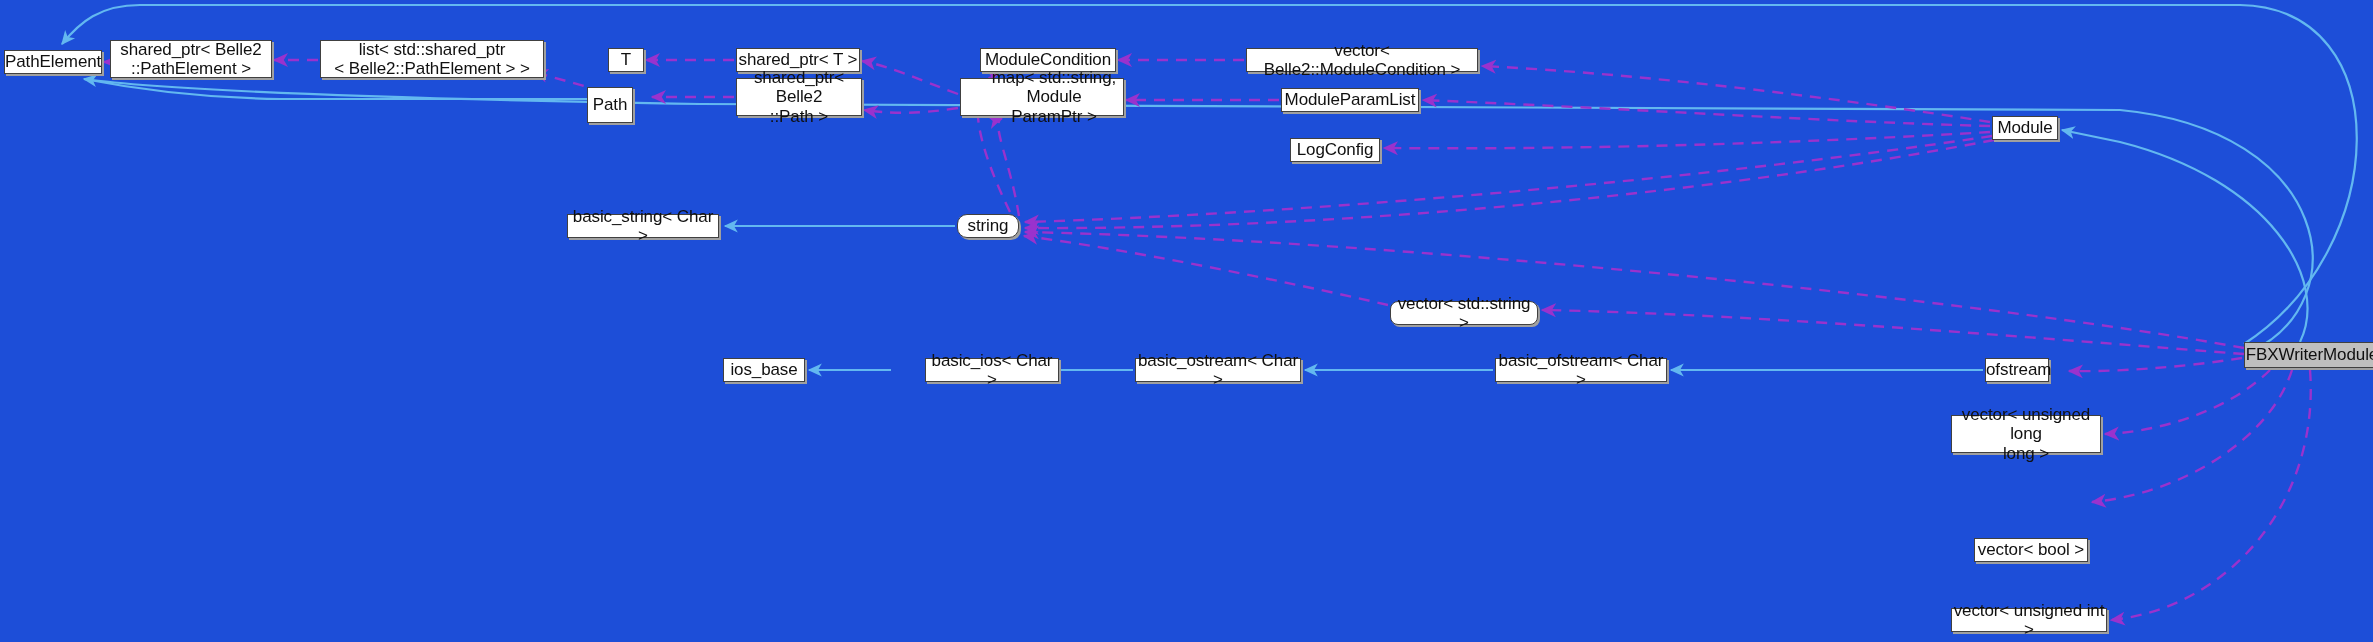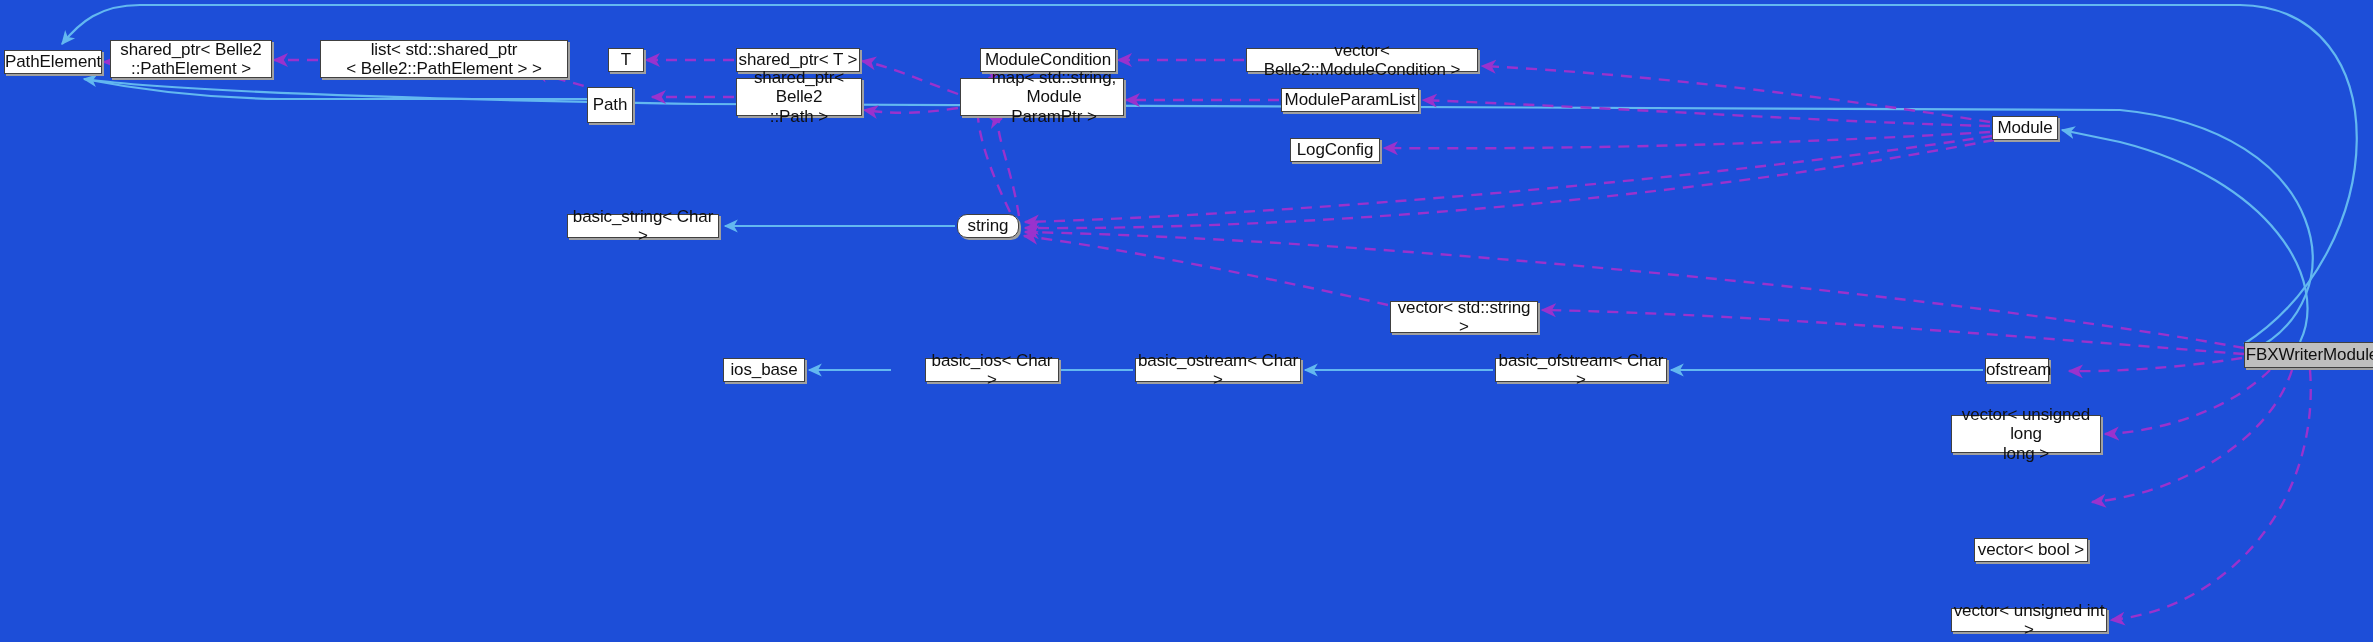--- a/index.html
+++ b/index.html
@@ -132,37 +132,37 @@
       <path d="M 2292 370 C 2270 440 2180 494 2092 502"></path>
 
       <path d="M 2310 370 C 2320 500 2230 608 2111 620"></path>
     </g>
   </svg>
 
   <div id="nodes-layer">
       <div class="node-box" style="left: 4px; top: 50px; width: 98px; height: 24px;"><span class="node-label">PathElement</span></div>
       <div class="node-box" style="left: 110px; top: 40px; width: 162px; height: 38px;"><span class="node-label">shared_ptr&lt; Belle2
 ::PathElement &gt;</span></div>
-      <div class="node-box" style="left: 320px; top: 40px; width: 248px; height: 38px;"><span class="node-label">list&lt; std::shared_ptr
+      <div class="node-box" style="left: 320px; top: 40px; width: 224px; height: 38px;"><span class="node-label">list&lt; std::shared_ptr
 &lt; Belle2::PathElement &gt; &gt;</span></div>
       <div class="node-box" style="left: 608px; top: 48px; width: 36px; height: 24px;"><span class="node-label">T</span></div>
       <div class="node-box" style="left: 736px; top: 48px; width: 124px; height: 24px;"><span class="node-label">shared_ptr&lt; T &gt;</span></div>
       <div class="node-box" style="left: 980px; top: 48px; width: 136px; height: 24px;"><span class="node-label">ModuleCondition</span></div>
       <div class="node-box" style="left: 1246px; top: 48px; width: 232px; height: 24px;"><span class="node-label">vector&lt; Belle2::ModuleCondition &gt;</span></div>
       <div class="node-box" style="left: 587px; top: 87px; width: 46px; height: 36px;"><span class="node-label">Path</span></div>
       <div class="node-box" style="left: 736px; top: 78px; width: 126px; height: 38px;"><span class="node-label">shared_ptr&lt; Belle2
 ::Path &gt;</span></div>
       <div class="node-box" style="left: 960px; top: 78px; width: 164px; height: 38px; padding-left: 24px;"><span class="node-label">map&lt; std::string, Module
 ParamPtr &gt;</span></div>
       <div class="node-box" style="left: 1281px; top: 88px; width: 138px; height: 24px;"><span class="node-label">ModuleParamList</span></div>
       <div class="node-box" style="left: 1290px; top: 138px; width: 90px; height: 24px;"><span class="node-label">LogConfig</span></div>
       <div class="node-box" style="left: 1992px; top: 116px; width: 66px; height: 24px;"><span class="node-label">Module</span></div>
       <div class="node-box" style="left: 567px; top: 214px; width: 152px; height: 24px;"><span class="node-label">basic_string&lt; Char &gt;</span></div>
       <div class="node-box" style="left: 957px; top: 214px; width: 62px; height: 24px; border-radius: 10px;"><span class="node-label">string</span></div>
-      <div class="node-box" style="left: 1390px; top: 301px; width: 148px; height: 32px;"><span class="node-label">vector&lt; std::string &gt;</span></div>
+      <div class="node-box" style="left: 1390px; top: 301px; width: 148px; height: 24px; border-radius: 8px;"><span class="node-label">vector&lt; std::string &gt;</span></div>
       <div class="node-box" style="left: 723px; top: 358px; width: 82px; height: 24px;"><span class="node-label">ios_base</span></div>
       <div class="node-box" style="left: 893px; top: 358px; width: 134px; height: 24px; margin-left: 32px;"><span class="node-label">basic_ios&lt; Char &gt;</span></div>
       <div class="node-box" style="left: 1135px; top: 358px; width: 166px; height: 24px;"><span class="node-label">basic_ostream&lt; Char &gt;</span></div>
       <div class="node-box" style="left: 1495px; top: 358px; width: 172px; height: 24px;"><span class="node-label">basic_ofstream&lt; Char &gt;</span></div>
       <div class="node-box" style="left: 1985px; top: 358px; width: 64px; height: 24px;"><span class="node-label">ofstream</span></div>
       <div class="node-box highlight" style="left: 2244px; top: 342px; width: 136px; height: 26px;"><span class="node-label">FBXWriterModule</span></div>
       <div class="node-box" style="left: 1951px; top: 415px; width: 150px; height: 38px;"><span class="node-label">vector&lt; unsigned long
 long &gt;</span></div>
       <div class="node-box" style="left: 1974px; top: 490px; width: 114px; height: 24px; margin-top: 48px;"><span class="node-label">vector&lt; bool &gt;</span></div>
       <div class="node-box" style="left: 1951px; top: 608px; width: 156px; height: 24px;"><span class="node-label">vector&lt; unsigned int &gt;</span></div>

